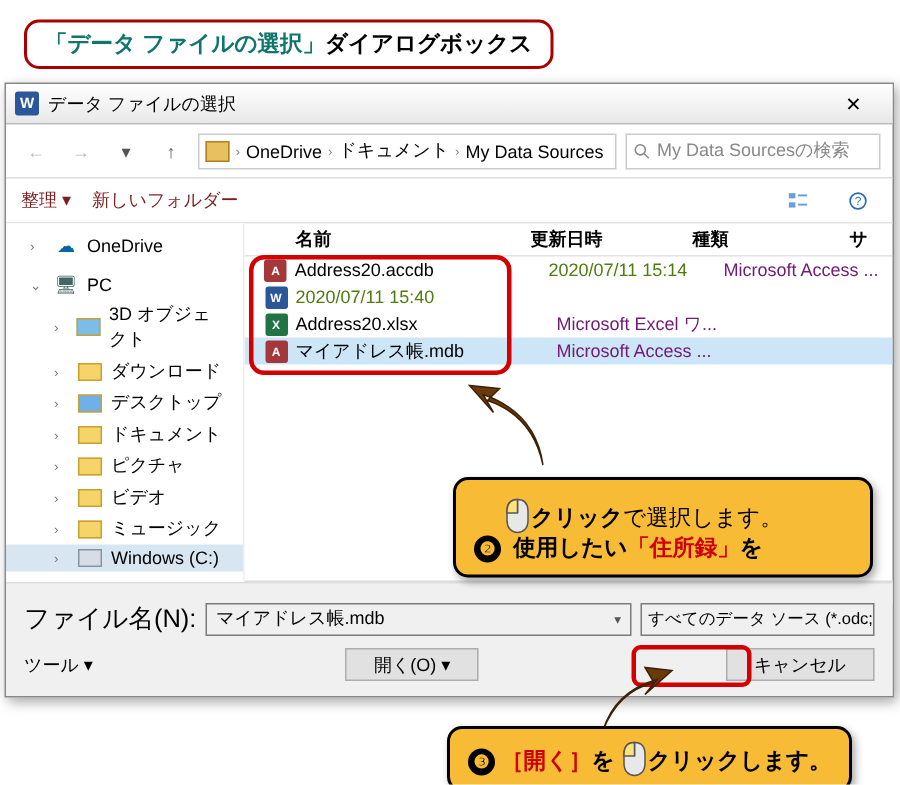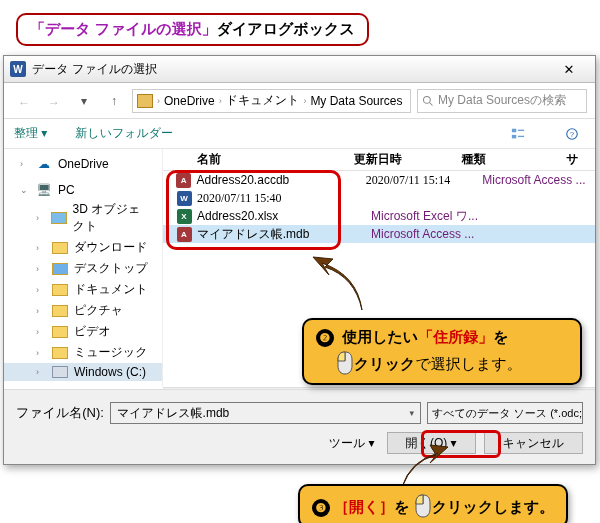--- a/index.html
+++ b/index.html
@@ -1,37 +1,37 @@
 <!DOCTYPE html>
 <html><head>
 <meta charset="utf-8">
 <style>
   * { box-sizing: border-box; margin: 0; padding: 0; font-family: "Meiryo", "Yu Gothic", sans-serif; }
   body { background: #fff; width: 600px; height: 523px; position: relative; font-size: 12px; }
 
   
   .caption-top { position: absolute; top: 13px; left: 16px; background: #fff; border: 2px solid #a00; border-radius: 10px; padding: 5px 12px; font-size: 15px; font-weight: bold; }
-  .caption-top .red { color: #a21caf; }
+  .caption-top .red { color: #0f766e; }
 
   
   .dialog { position: absolute; top: 55px; left: 3px; width: 593px; height: 410px; border: 1px solid #888; box-shadow: 2px 3px 8px rgba(0,0,0,.35); background: #fff; }
   .titlebar { height: 27px; background: linear-gradient(#fff,#e8e8e8); border-bottom: 1px solid #bbb; display: flex; align-items: center; padding: 0 6px; }
   .titlebar .word-icon { width: 16px; height: 16px; background: #2b579a; color:#fff; font-size:10px; font-weight:bold; display:flex; align-items:center; justify-content:center; margin-right:6px; border-radius:2px; }
   .titlebar .title { font-size: 12px; }
   .titlebar .close { margin-left:auto; width:40px; height:20px; display:flex; align-items:center; justify-content:center; font-size:13px; }
   .navbar { height: 36px; display:flex; align-items:center; padding:0 8px; gap:6px; border-bottom:1px solid #ddd; }
   .navbtn { width:24px; height:24px; display:flex; align-items:center; justify-content:center; color:#555; border-radius:3px; }
   .navbtn.disabled { color:#bbb; }
   .path { flex:1; height:24px; border:1px solid #ccc; display:flex; align-items:center; padding:0 4px; gap:4px; overflow:hidden; }
   .path .drive-icon { width:16px; height:14px; background:#e8c060; border:1px solid #b08020; }
   .path .sep { color:#888; font-size:9px; }
   .path span { font-size:12px; white-space:nowrap; }
   .searchbox { width:170px; height:24px; border:1px solid #ccc; display:flex; align-items:center; padding:0 4px; color:#888; gap:4px; }
   .searchbox svg { width:12px; height:12px; }
-  .toolbar { height:30px; display:flex; align-items:center; padding:0 10px; gap:28px; border-bottom:1px solid #e5e5e5; color:#0f766e; }
+  .toolbar { height:30px; display:flex; align-items:center; padding:0 10px; gap:14px; border-bottom:1px solid #e5e5e5; color:#7f1d1d; }
   .toolbar .spacer { flex:1; }
   .viewbtn { width:26px; height:22px; border:1px solid transparent; display:flex; align-items:center; justify-content:center; }
   .viewbtn svg { width:14px; height:14px; }
 
   .body { display:flex; height:238px; }
   .nav { width:159px; background:#fff; overflow:hidden; padding:6px 0; border-right:1px solid #eee; }
   .nav-item { display:flex; align-items:center; gap:6px; padding:2px 10px 2px 16px; font-size:12px; }
   .nav-item.sub { padding-left:32px; }
   .nav-item.sel { background:#d8e6f2; }
   .nav-item .ic { width:16px; height:14px; display:flex; align-items:center; justify-content:center; }
@@ -40,41 +40,41 @@
   .ic-folder { width:16px; height:12px; background:#f7d46a; border:1px solid #caa030; }
   .ic-drive { width:16px; height:12px; background:#d6dde6; border:1px solid #8894a6; position:relative; }
   .chev { font-size:9px; color:#777; width:10px; }
 
   .files { flex:1; position:relative; overflow:hidden; }
   .cols { display:flex; border-bottom:1px solid #e2e2e2; height:22px; align-items:center; font-size:12px; padding-left:34px;font-weight:bold; }
   .col-name { width:174px; } .col-date { width:120px; } .col-type { width:116px; } .col-size { width:32px; }
   .row { display:flex; align-items:center; padding:1px 0 1px 12px; font-size:12px; height:18px; }
   .row.selected { background:#cde6f7; }
   .row .icon { width:18px; text-align:center; margin-right:4px; }
-  .row .name { width:174px; } .row .date { width:120px; color:#000000;font-family:Liberation Serif, serif; } .row .type { width:116px; color:#701a75; overflow:hidden; white-space:nowrap; text-overflow:ellipsis; }
+  .row .name { width:174px; } .row .date { width:120px; color:#4d7c0f; } .row .type { width:116px; color:#701a75; overflow:hidden; white-space:nowrap; text-overflow:ellipsis; }
 
   
   .fi { width:15px; height:15px; display:inline-flex; align-items:center; justify-content:center; font-size:8px; font-weight:bold; color:#fff; border-radius:2px; }
   .fi-accdb { background:#a4373a; } .fi-docx { background:#2b579a; } .fi-xlsx { background:#217346; } .fi-mdb { background:#a4373a; }
 
   
   .hl-files { position:absolute; top:21px; left:3px; width:175px; height:80px; border:3px solid #d40000; border-radius:10px; pointer-events:none; }
 
   .scroll-h { height:16px; border-top:1px solid #ddd; display:flex; align-items:center; padding:0 4px; background:#f0f0f0; margin-left:159px; }
   .scroll-h .thumb { height:10px; width:140px; background:#c4c4c4; border-radius:2px; }
   .newsource { margin:8px 0 0 160px; }
   .newsource button { font-size:12px; padding:2px 14px; background:#e1e1e1; border:1px solid #adadad; }
 
   .bottom { position:absolute; bottom:0; left:0; right:0; padding:12px 12px 10px; background:#f0f0f0; border-top:1px solid #ddd; }
   .filerow { display:flex; align-items:center; gap:6px; margin-bottom:8px; }
-  .filerow label { font-size:13px; }
+  .filerow label { font-size:17px; }
   .filerow .fname { flex:1; height:22px; border:1px solid #7a7a7a; padding:0 6px; display:flex; align-items:center; font-size:12px; }
   .filerow .fname .dd { margin-left:auto; font-size:9px; color:#555; }
   .filerow .filter { width:156px; height:22px; border:1px solid #7a7a7a; padding:0 4px; display:flex; align-items:center; font-size:11px; white-space:nowrap; overflow:hidden; }
-  .btnrow { display:flex; align-items:center; gap:8px; justify-content:flex-end; }
+  .btnrow { display:flex; align-items:center; gap:8px; justify-content:space-between; }
   .btnrow .tool { font-size:12px; margin-right:4px; }
   .btn { height:22px; padding:0 18px; background:#e1e1e1; border:1px solid #adadad; font-size:12px; display:flex; align-items:center; }
   .hl-open { position:absolute; border:3px solid #d40000; border-radius:6px; pointer-events:none; right:94px; bottom:6px; width:80px; height:28px; }
 
   
   .callout { position:absolute; background:#f8bb36; border:2px solid #000; border-radius:10px; padding:8px 12px; font-size:15px; font-weight:bold; box-shadow:2px 3px 6px rgba(0,0,0,.35); }
   .callout .num { display:inline-flex; width:18px; height:18px; border-radius:50%; background:#000; color:#f8bb36; font-size:12px; align-items:center; justify-content:center; margin-right:4px; }
   .callout .em-red { color:#d00000; }
   .mouse { display:inline-block; width:18px; height:24px; vertical-align:-6px; }
   .mouse svg { width:18px; height:24px; }
@@ -288,29 +288,29 @@
   </div>
 </div>
 
 <div class="arrow" style="top:255px; left:307px;">
   <svg width="70" height="70" viewBox="0 0 70 70">
       <path d="M55 55 Q50 20 15 8 L22 20 L6 2 L26 4 L18 12 Q48 22 55 55 Z"></path>
     </svg>
 </div>
 
 <div class="callout" style="top:318px; left:302px; width:280px;">
-  <div>
-    <span class="num">❷</span><span> 使用したい</span><span class="em-red">「住所録」</span><span>を</span>
-  </div>
   <div style="margin-top:4px;padding-left:20px">
     <span class="mouse"><svg viewBox="0 0 18 24">
           <path d="M9 1 C4 1 2 4 2 9 L2 15 C2 20 5 23 9 23 C13 23 16 20 16 15 L16 9 C16 4 14 1 9 1 Z" fill="#e8e8e8" stroke="#555"></path>
           <path d="M9 1 L9 10" stroke="#555"></path>
           <path d="M2 9 C2 4 4 1 9 1 L9 10 L2 10 Z" fill="#ffe37a" stroke="#555"></path>
         </svg></span><span>クリック</span><span style="font-weight:normal">で選択します。</span>
+  </div>
+  <div>
+    <span class="num">❷</span><span> 使用したい</span><span class="em-red">「住所録」</span><span>を</span>
   </div>
 </div>
 
 <div class="arrow" style="top:443px; left:396px;">
   <svg width="60" height="50" viewBox="0 0 60 50">
       <path d="M6 44 Q14 18 42 10 L34 20 L52 4 L34 2 L40 12 Q16 18 6 44 Z"></path>
     </svg>
 </div>
 
 <div class="callout" style="top:484px; left:298px;">

